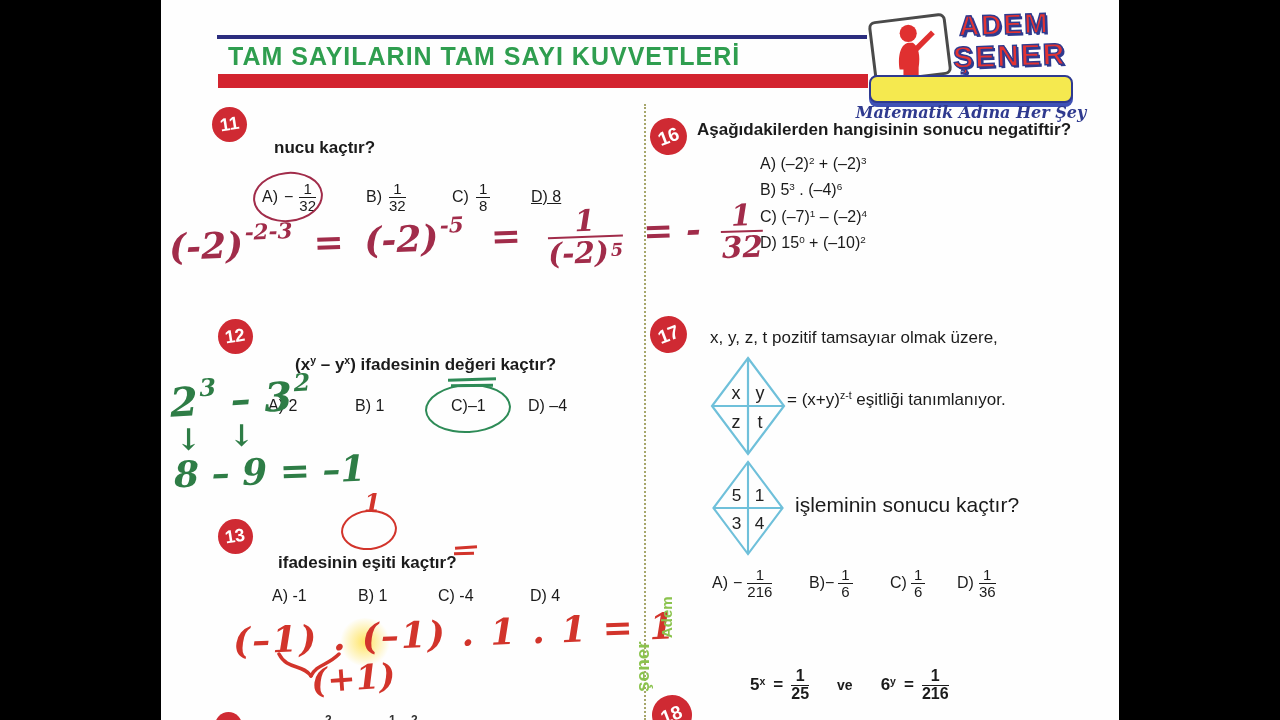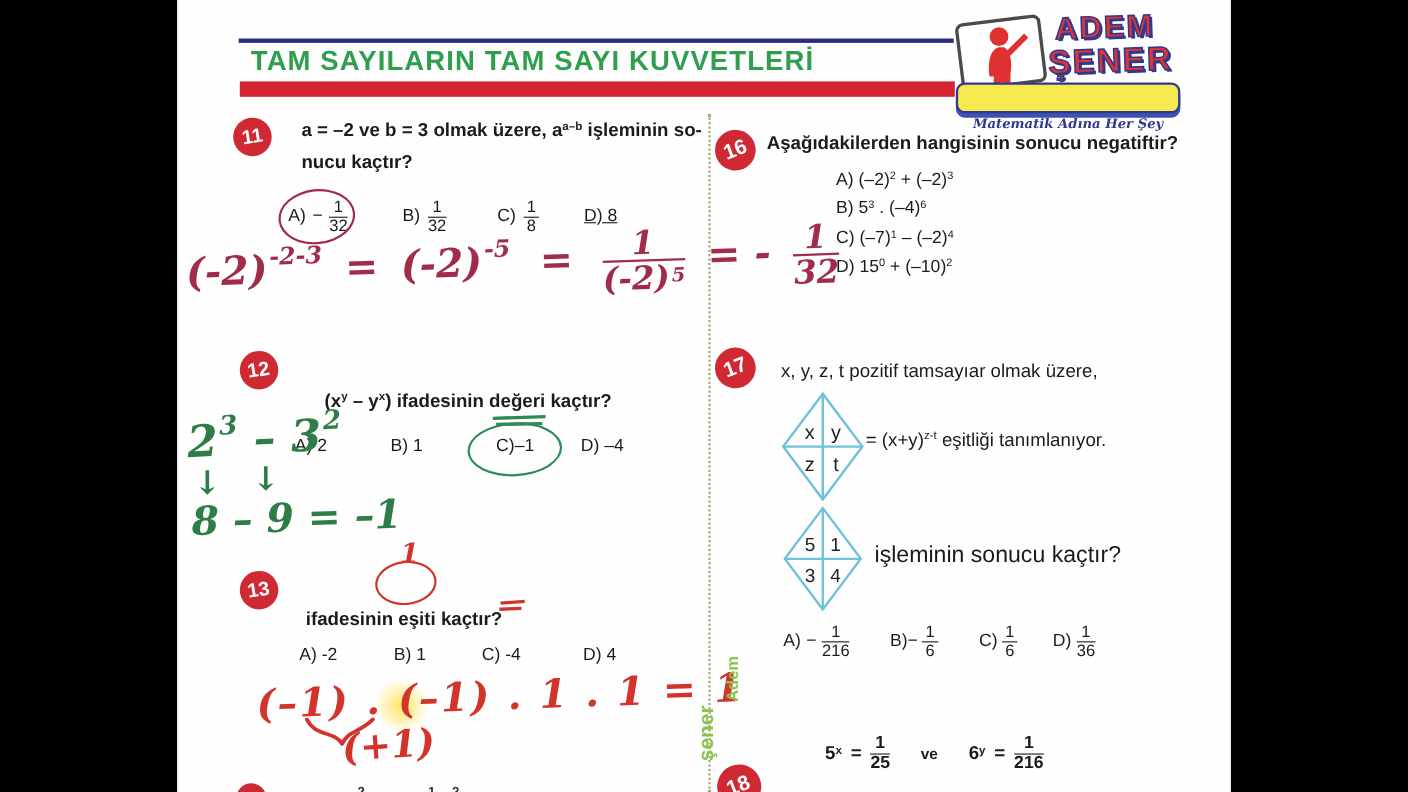--- a/index.html
+++ b/index.html
@@ -19,21 +19,21 @@
          border:3px solid #4a4a4a;border-radius:7px;transform:rotate(-7deg);}
   .person{position:absolute;left:16px;top:16px;width:58px;height:76px;}
   .logo-t1,.logo-t2{position:absolute;font-weight:900;color:#e23333;letter-spacing:2px;
          -webkit-text-stroke:1.4px #2f3a8f;text-shadow:2px 2px 0 #2f3a8f;transform:rotate(-2deg);white-space:nowrap;}
   .logo-t1{left:92px;top:4px;font-size:28px;}
   .logo-t2{left:86px;top:34px;font-size:30px;}
   .banner{position:absolute;left:2px;top:70px;width:200px;height:24px;background:#f5e94f;
           border:2px solid #2f3a8f;border-radius:8px;box-shadow:0 4px 0 #3f51b5;
           display:flex;align-items:center;justify-content:center;}
   .banner span{font-family:"DejaVu Serif",serif;font-style:italic;font-weight:bold;
-          font-size:12px;color:#2f3a8f;white-space:nowrap;margin-top:46px;}
+          font-size:16px;color:#2f3a8f;white-space:nowrap;margin-top:46px;}
 
   
   .abs{position:absolute;white-space:nowrap;}
   .badge{position:absolute;background:#cf2a33;border-radius:50%;display:flex;
          align-items:center;justify-content:center;color:#fff;font-weight:800;}
   .b35{width:35px;height:35px;font-size:18px;}
   .b37{width:37px;height:37px;font-size:19px;transform:rotate(-12deg);}
   .badge span{display:inline-block;transform:rotate(-9deg);}
   .stem{font-weight:bold;font-size:17px;}
   .plain{font-weight:normal;font-size:17px;}
@@ -92,21 +92,20 @@
       <div class="logo-t1">ADEM</div>
       <div class="logo-t2">ŞENER</div>
       <div class="banner">
         <span>Matematik Adına Her Şey</span>
       </div>
     </div>
 
     <div class="badge b35" style="left:51px;top:107px;">
       <span>11</span>
       </div>
-    <div class="abs stem" style="left:113px;top:109px;"><span>a = –2 ve b = 3 olmak üzere, a</span><span class="sup">a–b</span><span>  işleminin so-</span></div>
     <div class="abs stem" style="left:113px;top:138px;">nucu kaçtır?</div>
 
     <div class="optrow" style="left:101px;top:181px;gap:6px;">
       <span class="opt">A)</span>
       <span class="opt">−</span>
       <span class="frac">
           <span class="fnum">1</span>
           <span class="fden">32</span>
         </span>
     </div>
@@ -163,21 +162,21 @@
 
     <div class="badge b35" style="left:57px;top:519px;">
       <span>13</span>
       </div>
     <div class="hw hred" style="left:203px;top:488px;font-size:24px;">1</div>
     <div class="ellipse redpen" style="left:180px;top:510px;width:52px;height:36px;transform:rotate(-6deg);"></div>
     <div class="uline" style="left:294px;top:546px;width:22px;background:#d2342b;transform:rotate(-4deg);"></div>
     <div class="uline" style="left:293px;top:552px;width:20px;background:#d2342b;transform:rotate(-2deg);"></div>
     <div class="abs stem" style="left:117px;top:553px;">ifadesinin eşiti kaçtır?</div>
 
-    <div class="abs opt" style="left:111px;top:587px;">A) -2</div>
+    <div class="abs opt" style="left:111px;top:587px;">A) -1</div>
     <div class="abs opt" style="left:197px;top:587px;">B) 1</div>
     <div class="abs opt" style="left:277px;top:587px;text-align:center;">C) -4</div>
     <div class="abs opt" style="left:369px;top:587px;">D) 4</div>
 
     <div class="glow" style="left:178px;top:618px;"></div>
     <div class="hw hred" style="left:72px;top:612px;font-size:36px;letter-spacing:2px;transform:rotate(-2deg);">(–1) . (–1) . 1 . 1 =  1</div>
     <svg class="abs" style="left:112px;top:652px;" width="70" height="34">
       <path d="M6,2 C14,18 30,12 38,24" stroke="#d2342b" stroke-width="3.5" fill="none" stroke-linecap="round"></path>
       <path d="M66,2 C54,14 44,12 38,24" stroke="#d2342b" stroke-width="3.5" fill="none" stroke-linecap="round"></path>
     </svg>

